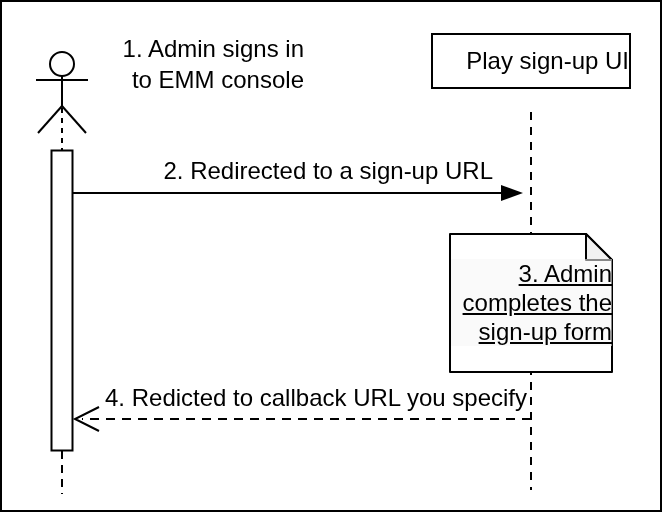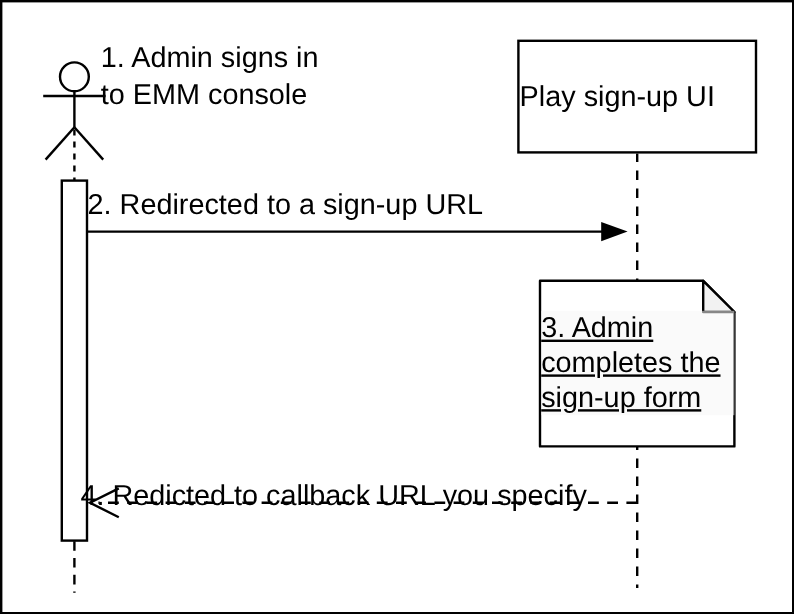--- a/index.html
+++ b/index.html
@@ -20,41 +20,41 @@
   .diagram-svg {
     position: absolute;
     left: 0;
     top: 0;
   }
   .label {
     position: absolute;
     color: #000000;
     font-size: 24px;
     line-height: 31px;
-    text-align: left;
+    text-align: right;
     white-space: pre-line;
   }
   .participant-box {
     position: absolute;
     left: 429px;
     top: 31px;
     width: 200px;
-    height: 95px;
+    height: 56px;
     box-sizing: border-box;
     border: 2px solid #000000;
     background: #ffffff;
     display: flex;
     align-items: center;
-    justify-content: flex-start;
+    justify-content: flex-end;
     font-size: 24px;
     color: #000000;
   }
   .msg1-label   { left: 82px;  top: 31px;  width: 220px; }
   .msg2-label   { left: 71px;  top: 153px; width: 420px; }
-  .msg4-label   { left: 65px;  top: 380px; width: 460px; margin-top: 16px; }
+  .msg4-label   { left: 65px;  top: 380px; width: 460px; }
   .note-label   { left: 449px; top: 257px; width: 161px; line-height: 29px; background: rgba(246,246,246,0.55); text-decoration: underline; }
 </style>
 </head>
 <body>
 
 <div class="canvas">
 
   <svg class="diagram-svg" width="662" height="512" viewBox="0 0 662 512">
 
     <g stroke="#000000" stroke-width="2" fill="none">

